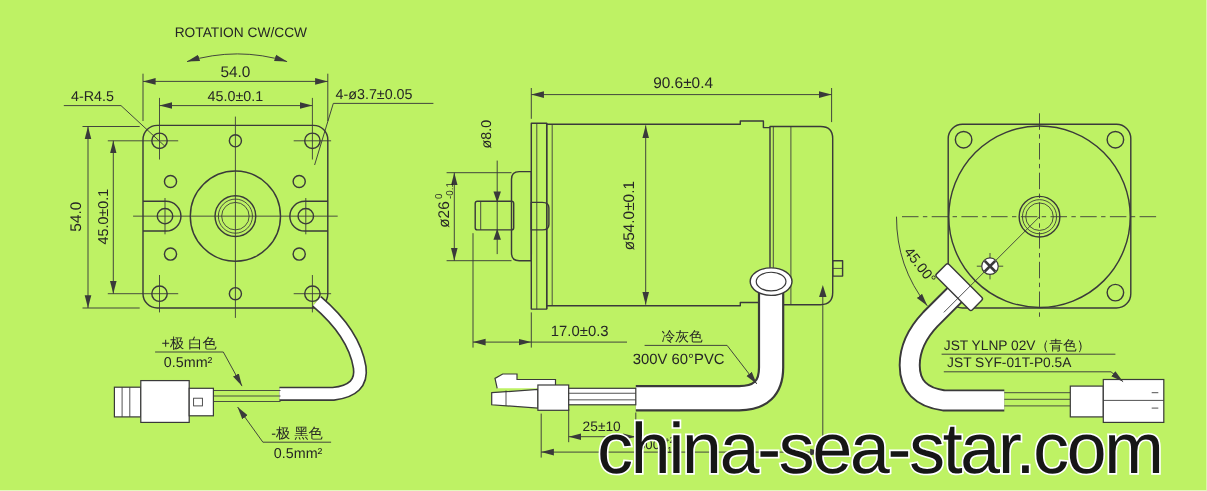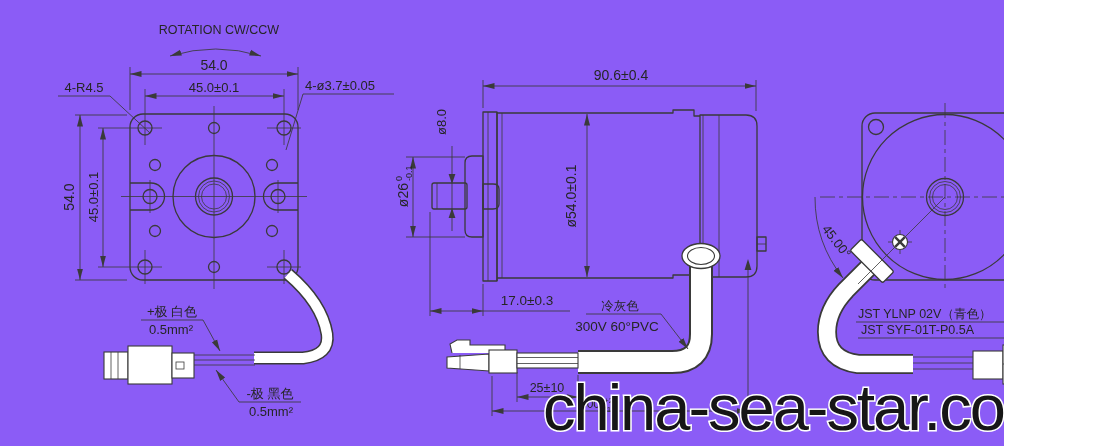--- a/index.html
+++ b/index.html
@@ -1,16 +1,16 @@
 <!DOCTYPE html>
 <html><head>
 <meta charset="utf-8">
 <style>
   html,body{margin:0;padding:0;background:#fff;}
-  #stage{position:relative;width:1004px;height:446px;background:#8b5cf6;overflow:hidden;}
+  #stage{position:relative;width:1097px;height:446px;background:#bef264;overflow:hidden;}
   svg{position:absolute;left:0;top:0;font-family:"Liberation Sans",sans-serif;}
   .ln{fill:none;stroke:#3a3a3a;stroke-width:1.3;stroke-linejoin:round;}
   .tn{fill:none;stroke:#3a3a3a;stroke-width:0.8;}
   .dim{fill:none;stroke:#3a3a3a;stroke-width:0.85;}
   .wf{fill:#fff;stroke:#3a3a3a;stroke-width:1.3;}
   .wfe{fill:#fff;stroke:#3a3a3a;stroke-width:1.1;}
   .cabo{fill:none;stroke:#3a3a3a;}
   .cabi{fill:none;stroke:#fff;}
   .arrfill{fill:#3a3a3a;stroke:none;}
   text{fill:#262626;}

